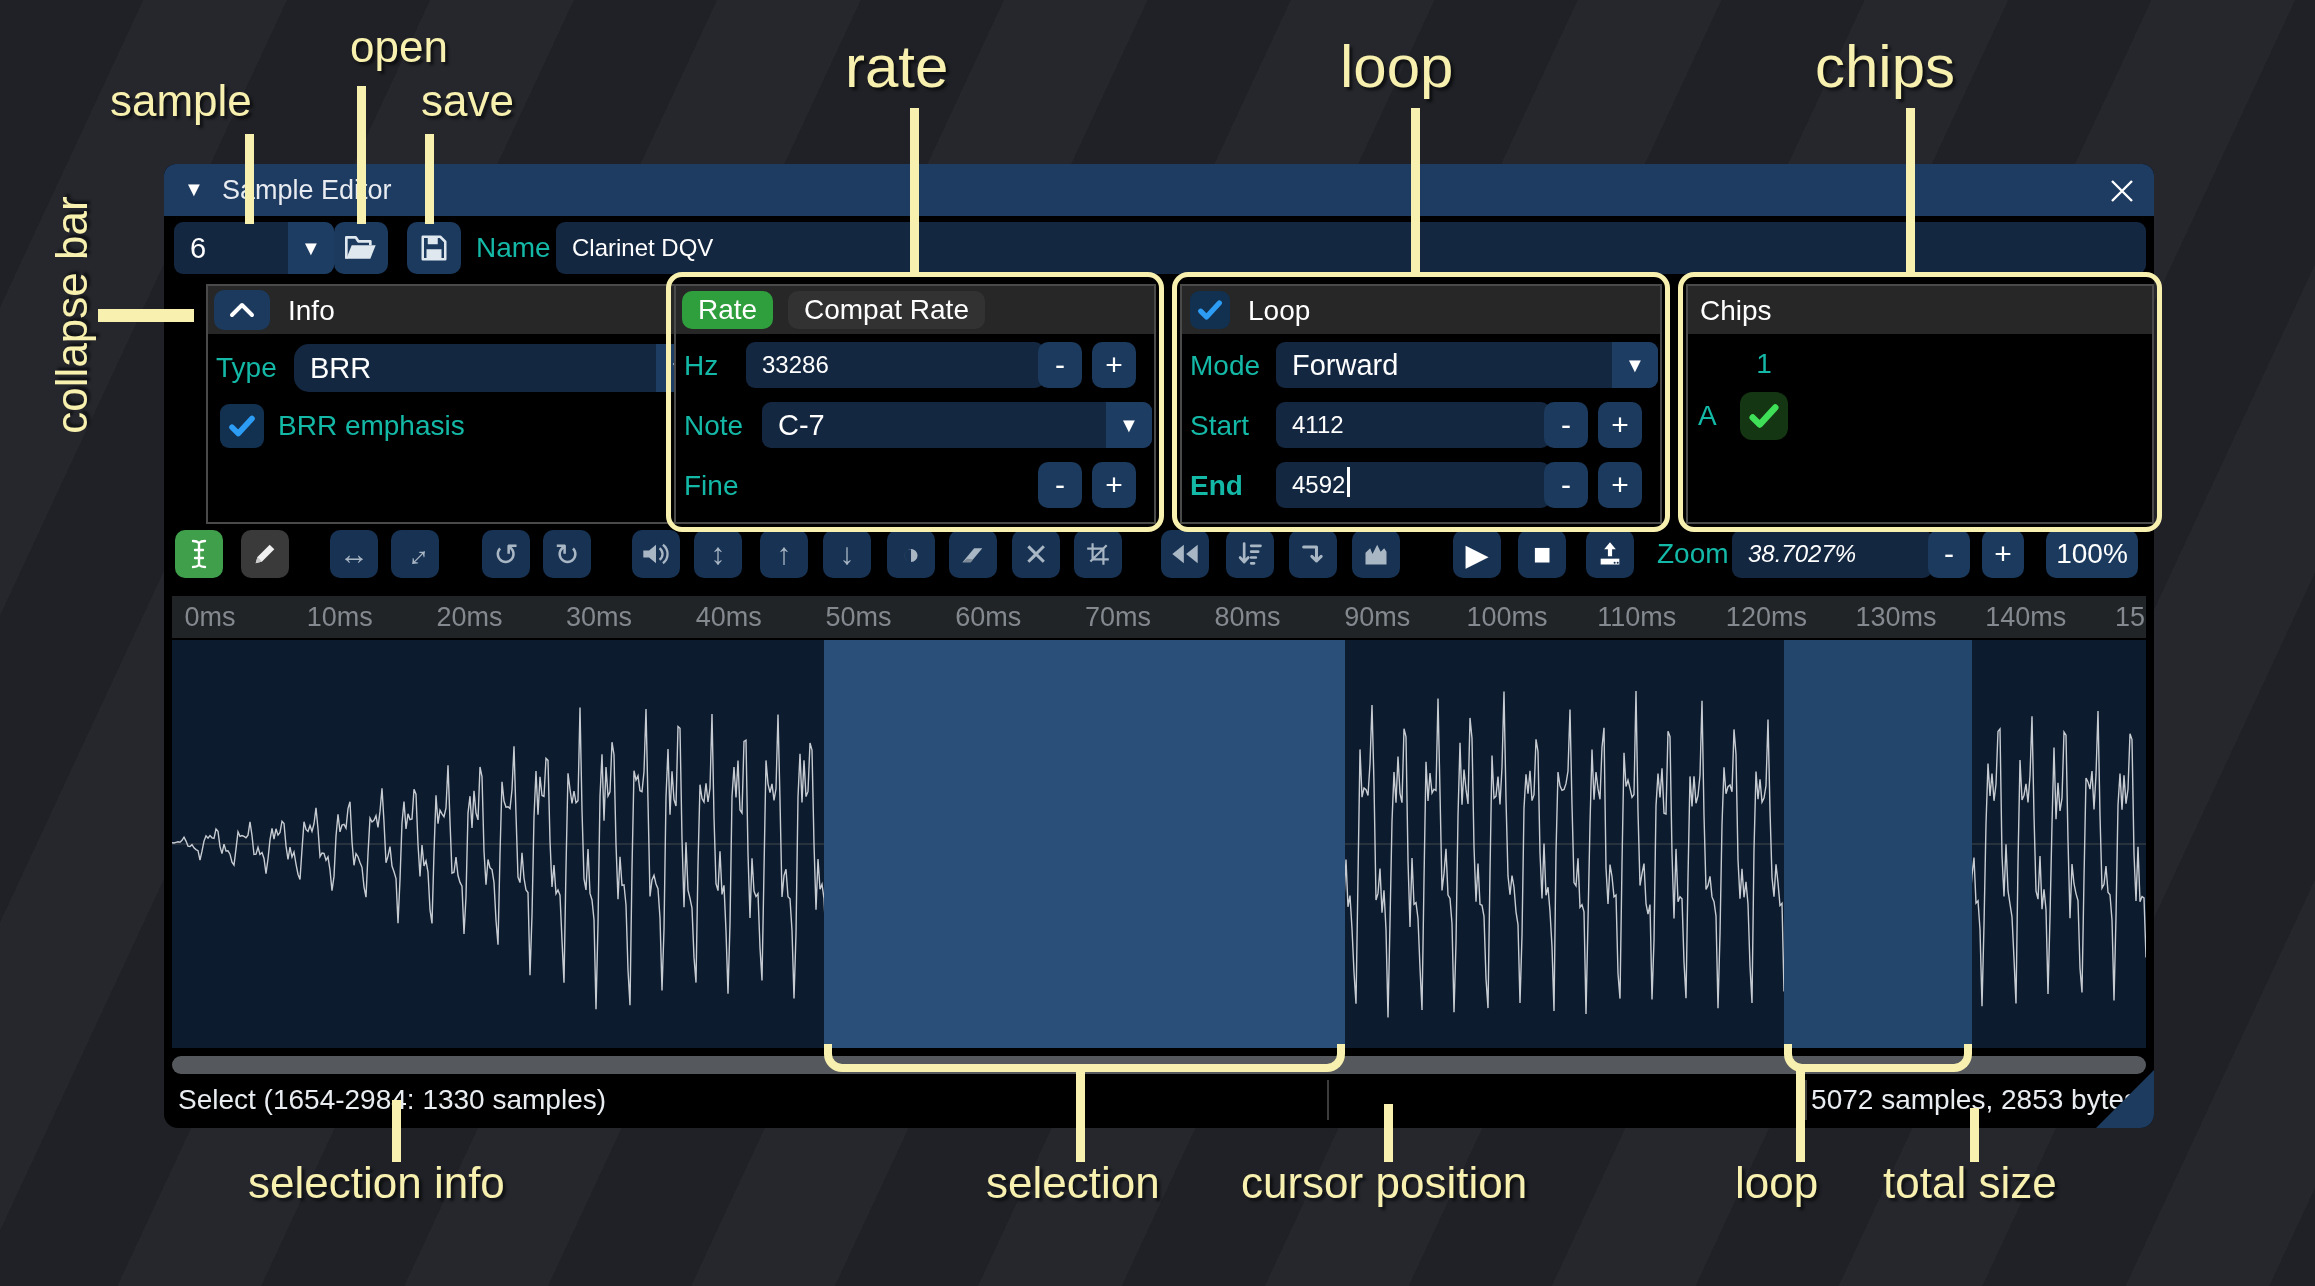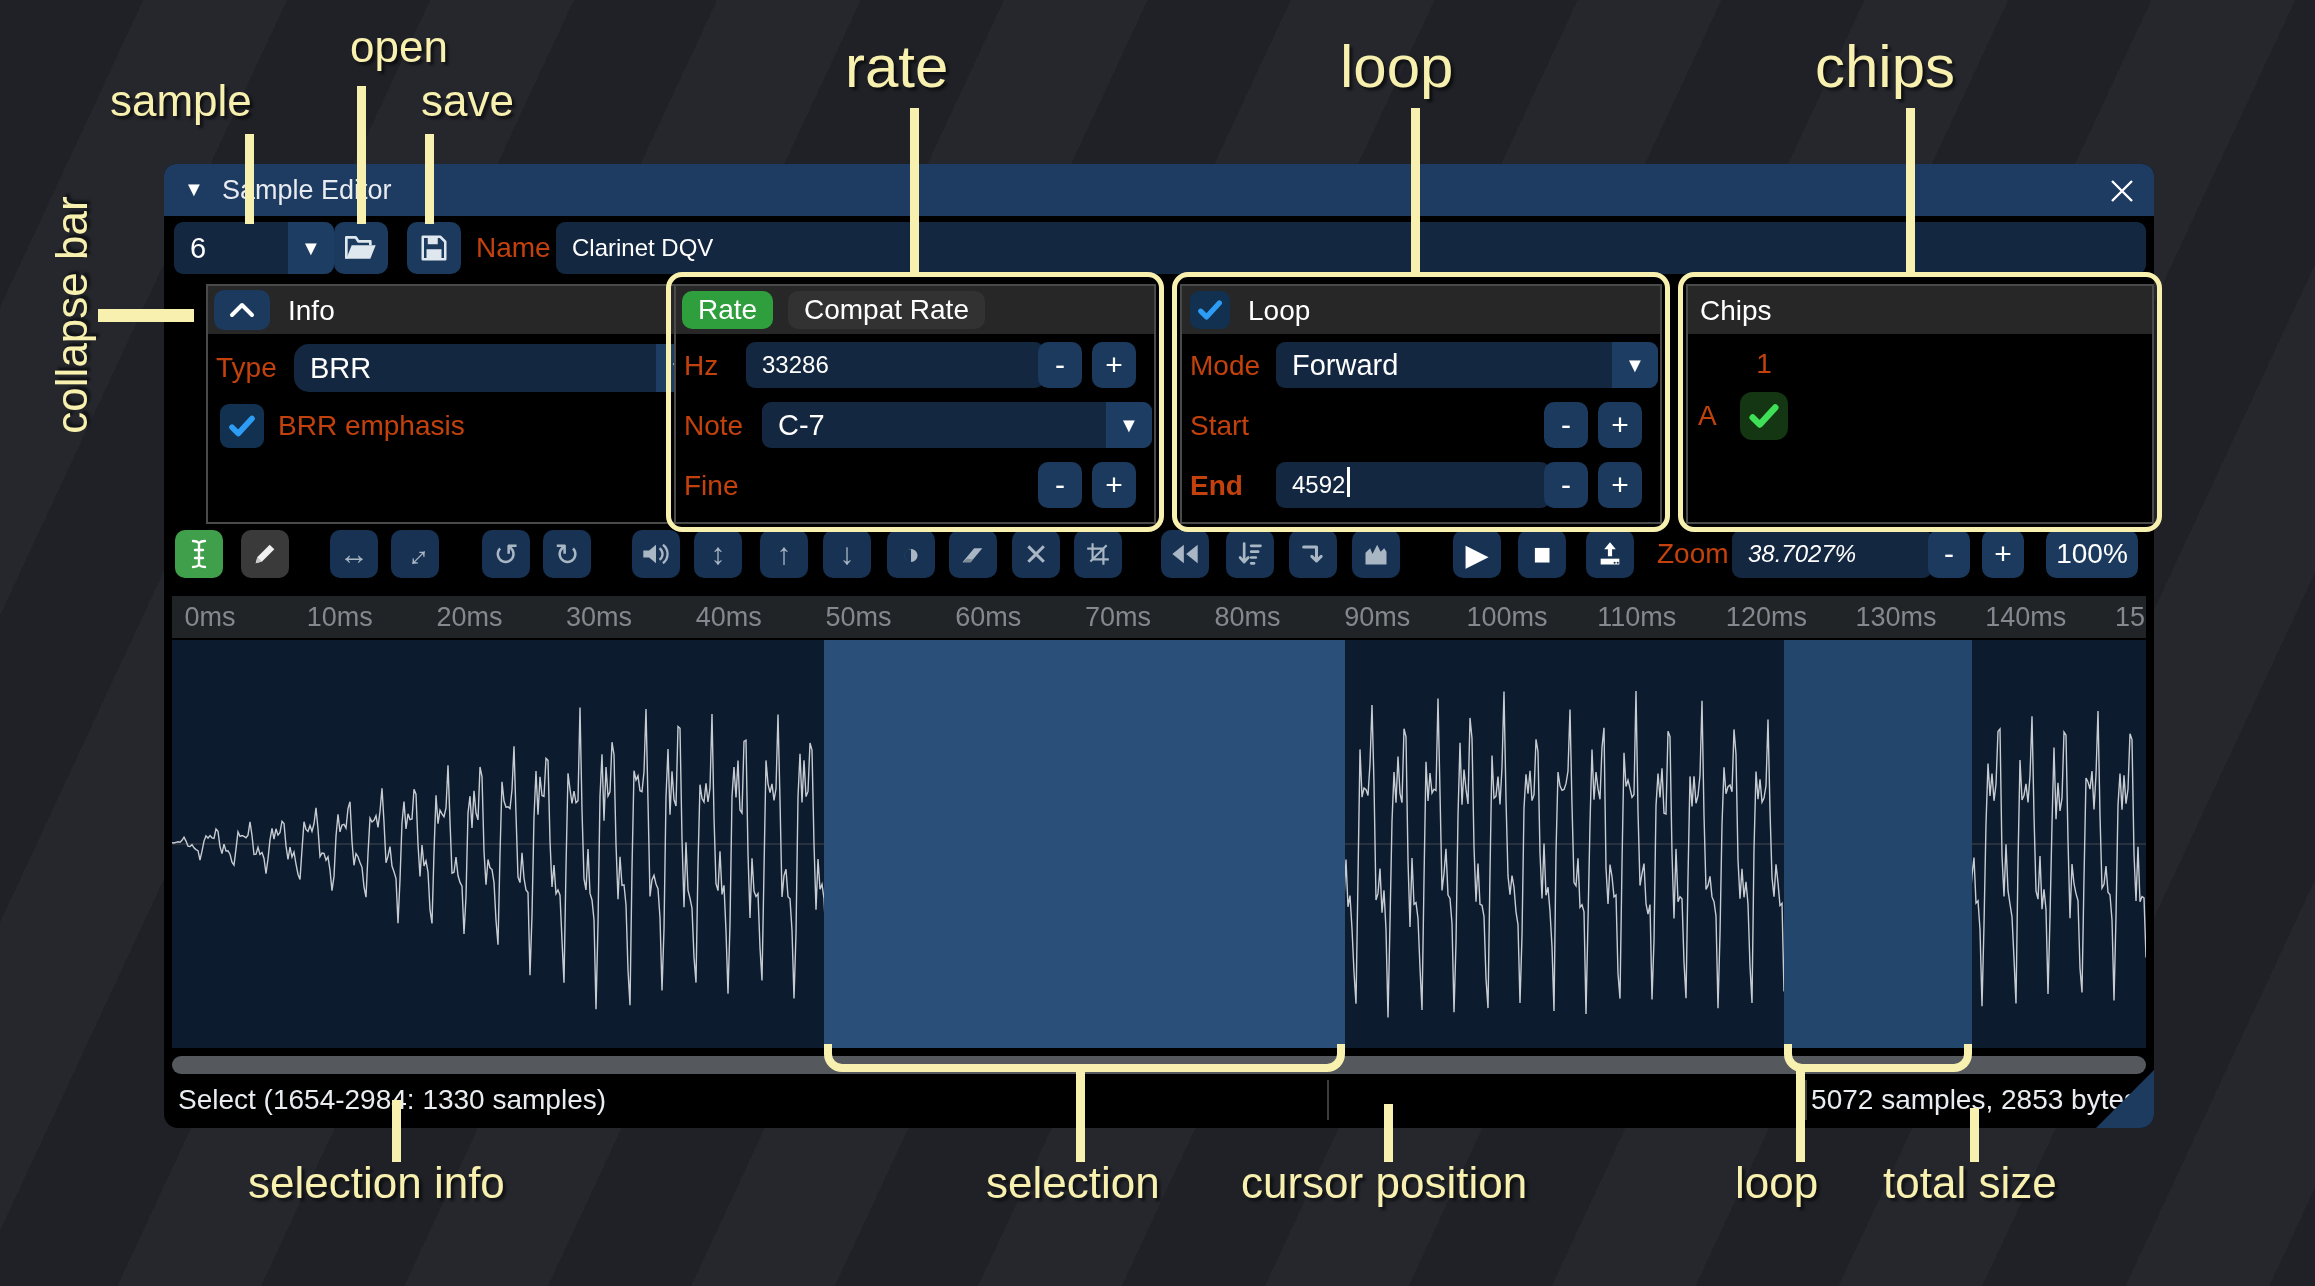--- a/index.html
+++ b/index.html
@@ -16,21 +16,21 @@
   .title-text{position:absolute;left:58px;top:11px;font-size:27px;}
   .close{position:absolute;right:14px;top:9px;width:36px;height:36px;}
   
   .field{background:#142741;border-radius:9px;color:#fff;font-size:24px;line-height:52px;
          padding-left:16px;white-space:nowrap;overflow:hidden;}
   .btn{background:#1b3a5e;border-radius:10px;color:#dfe7ef;display:flex;align-items:center;justify-content:center;}
   .dd{background:#142741;border-radius:9px;color:#fff;font-size:29px;line-height:52px;padding-left:16px;}
   .dd .arrow{position:absolute;right:0;top:0;bottom:0;width:46px;background:#1e3d63;
              border-radius:0 9px 9px 0;display:flex;align-items:center;justify-content:center;
              color:#fff;font-size:20px;}
-  .lbl{color:#c2410c;font-size:28px;line-height:52px;white-space:nowrap;}
+  .lbl{color:#14b8a6;font-size:28px;line-height:52px;white-space:nowrap;}
   
   .panel{position:absolute;top:120px;height:240px;background:#000;border:2px solid #4a4a4a;box-sizing:border-box;}
   .phead{position:absolute;left:0;top:0;right:0;height:48px;background:#272727;color:#fff;font-size:28px;}
   .pbody{position:absolute;left:0;top:48px;right:0;bottom:0;background:#000;}
   .spin{position:absolute;width:44px;height:46px;background:#1b3a5e;border-radius:10px;color:#fff;
         font-size:30px;display:flex;align-items:center;justify-content:center;}
   .check{border-radius:9px;background:#12304f;display:flex;align-items:center;justify-content:center;}
   
   .tool{position:absolute;top:366px;width:48px;height:48px;background:#173253;border-radius:10px;
         display:flex;align-items:center;justify-content:center;color:#a9b6c4;font-size:30px;}
@@ -156,20 +156,23 @@
         <span class="abs" style="left:66px;top:9px;">Loop</span>
       </div>
       <div class="pbody">
         <span class="lbl abs" style="left:8px;top:6px;">Mode</span>
         <div class="dd abs" style="left:94px;top:8px;width:366px;height:46px;line-height:46px;">
           <span>Forward</span>
           <span class="arrow">▼</span>
         </div>
 
         <span class="lbl abs" style="left:8px;top:66px;">Start</span>
+        <div class="field abs" style="left:94px;top:68px;width:258px;height:46px;line-height:46px;">
+          <span>4112</span>
+        </div>
         <div class="spin" style="left:362px;top:68px;">-</div>
         <div class="spin" style="left:416px;top:68px;">+</div>
 
         <span class="lbl abs" style="left:8px;top:126px;font-weight:bold;">End</span>
         <div class="field abs" style="left:94px;top:128px;width:258px;height:46px;line-height:46px;">
           <span>4592</span><span class="caret"></span>
         </div>
         <div class="spin" style="left:362px;top:128px;">-</div>
         <div class="spin" style="left:416px;top:128px;">+</div>
       </div>

